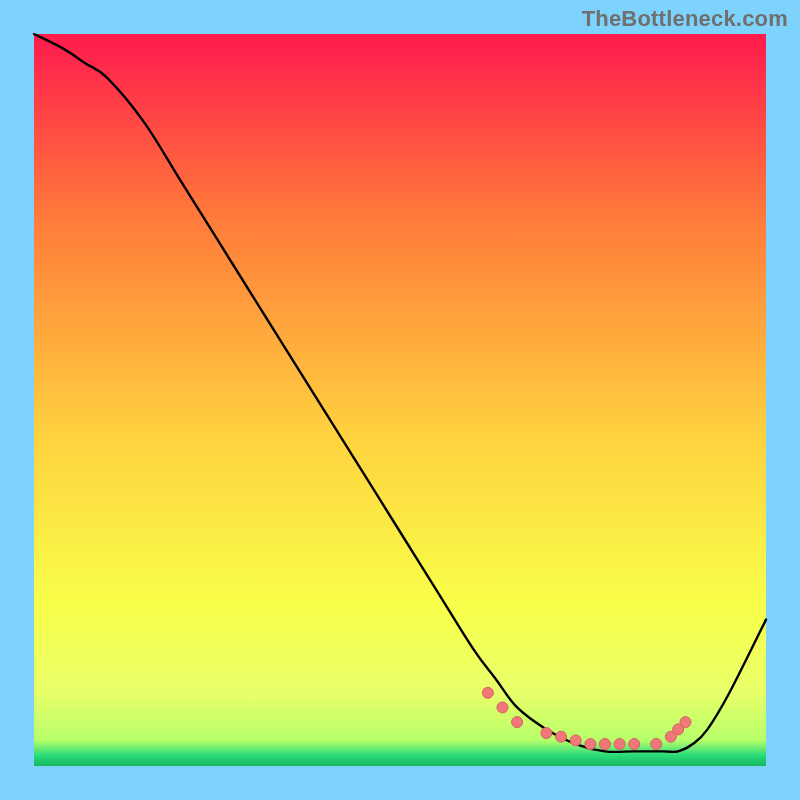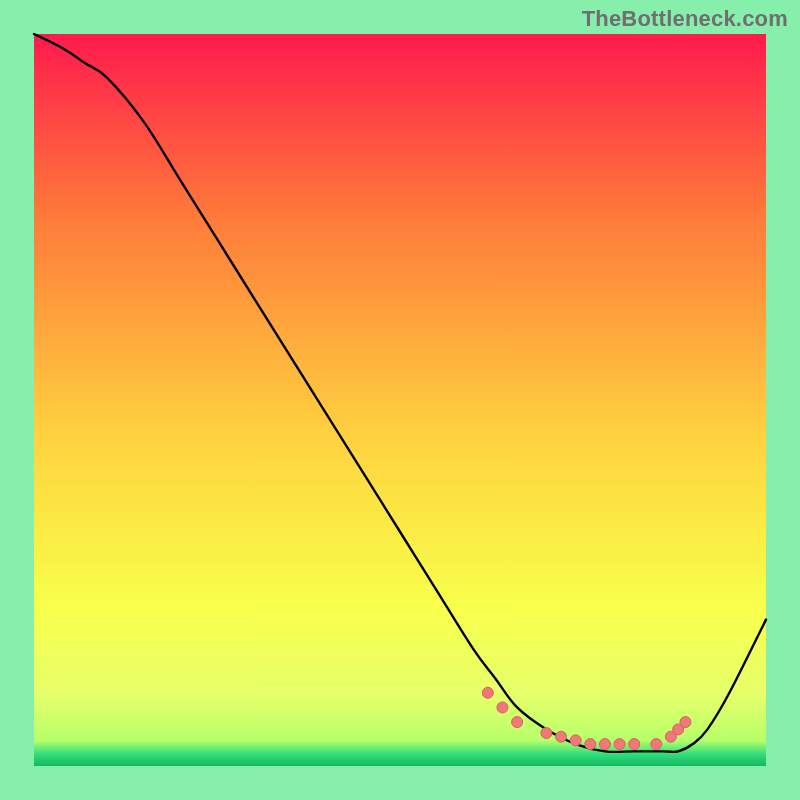--- a/index.html
+++ b/index.html
@@ -8,21 +8,21 @@
     width: 800px;
     height: 800px;
     background: #000;
     overflow: hidden;
     font-family: Arial, Helvetica, sans-serif;
   }
   .stage {
     position: relative;
     width: 800px;
     height: 800px;
-    background: #86efac;
+    background: #7dd3fc;
   }
   .watermark {
     position: absolute;
     top: 6px;
     right: 12px;
     color: #6f6f6f;
     font-size: 22px;
     font-weight: 600;
     letter-spacing: 0.2px;
     user-select: none;

